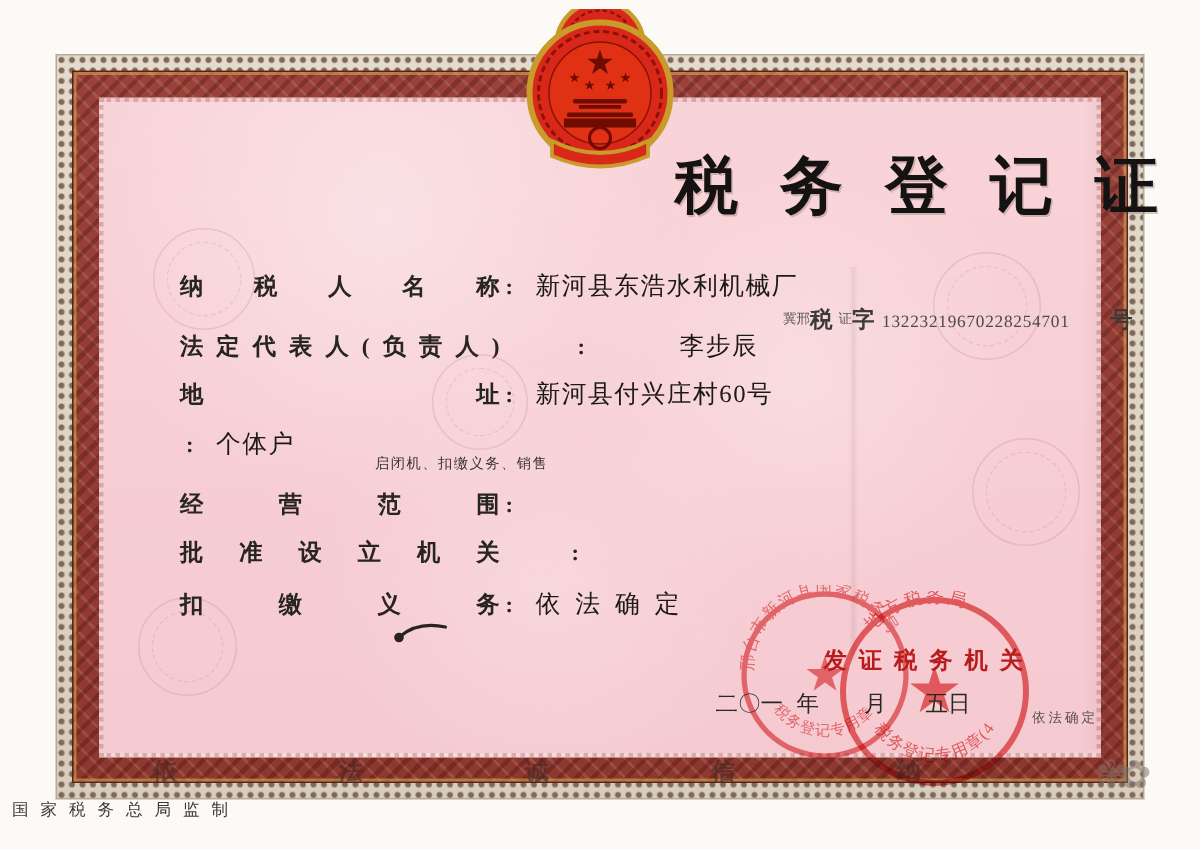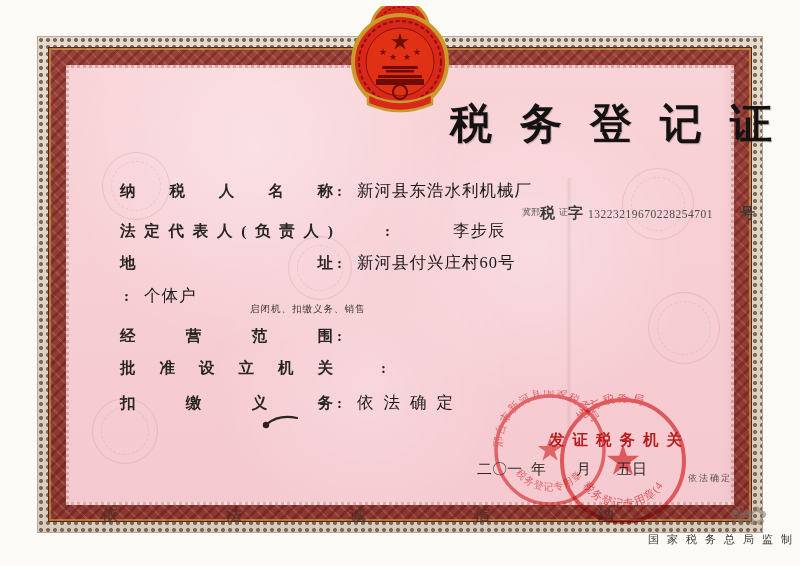--- a/index.html
+++ b/index.html
@@ -89,21 +89,21 @@
   .glyph-band{
     position:absolute;left:92px;right:180px;bottom:38px;height:26px;overflow:hidden;
     font-size:16px;color:rgba(70,40,40,.62);letter-spacing:52px;white-space:nowrap;
     text-indent:10px;line-height:26px;font-weight:700;z-index:4;
   }
   .corner-ornament{
     position:absolute;left:730px;bottom:34px;font-size:26px;letter-spacing:-6px;
     color:rgba(125,115,105,.55);z-index:4;
   }
   .footer{
-    position:absolute;left:0;right:0;top:532px;text-align:right;
+    position:absolute;left:0;right:0;top:532px;text-align:left;
     font-size:11px;color:#3a3833;letter-spacing:8px;text-indent:8px;
   }
   .pen-mark{position:absolute;left:255px;top:410px;z-index:6;}
 </style>
 </head>
 <body>
 
 <div class="band-bead"></div>
 <div class="band-maroon"></div>
 <div class="paper"></div>

